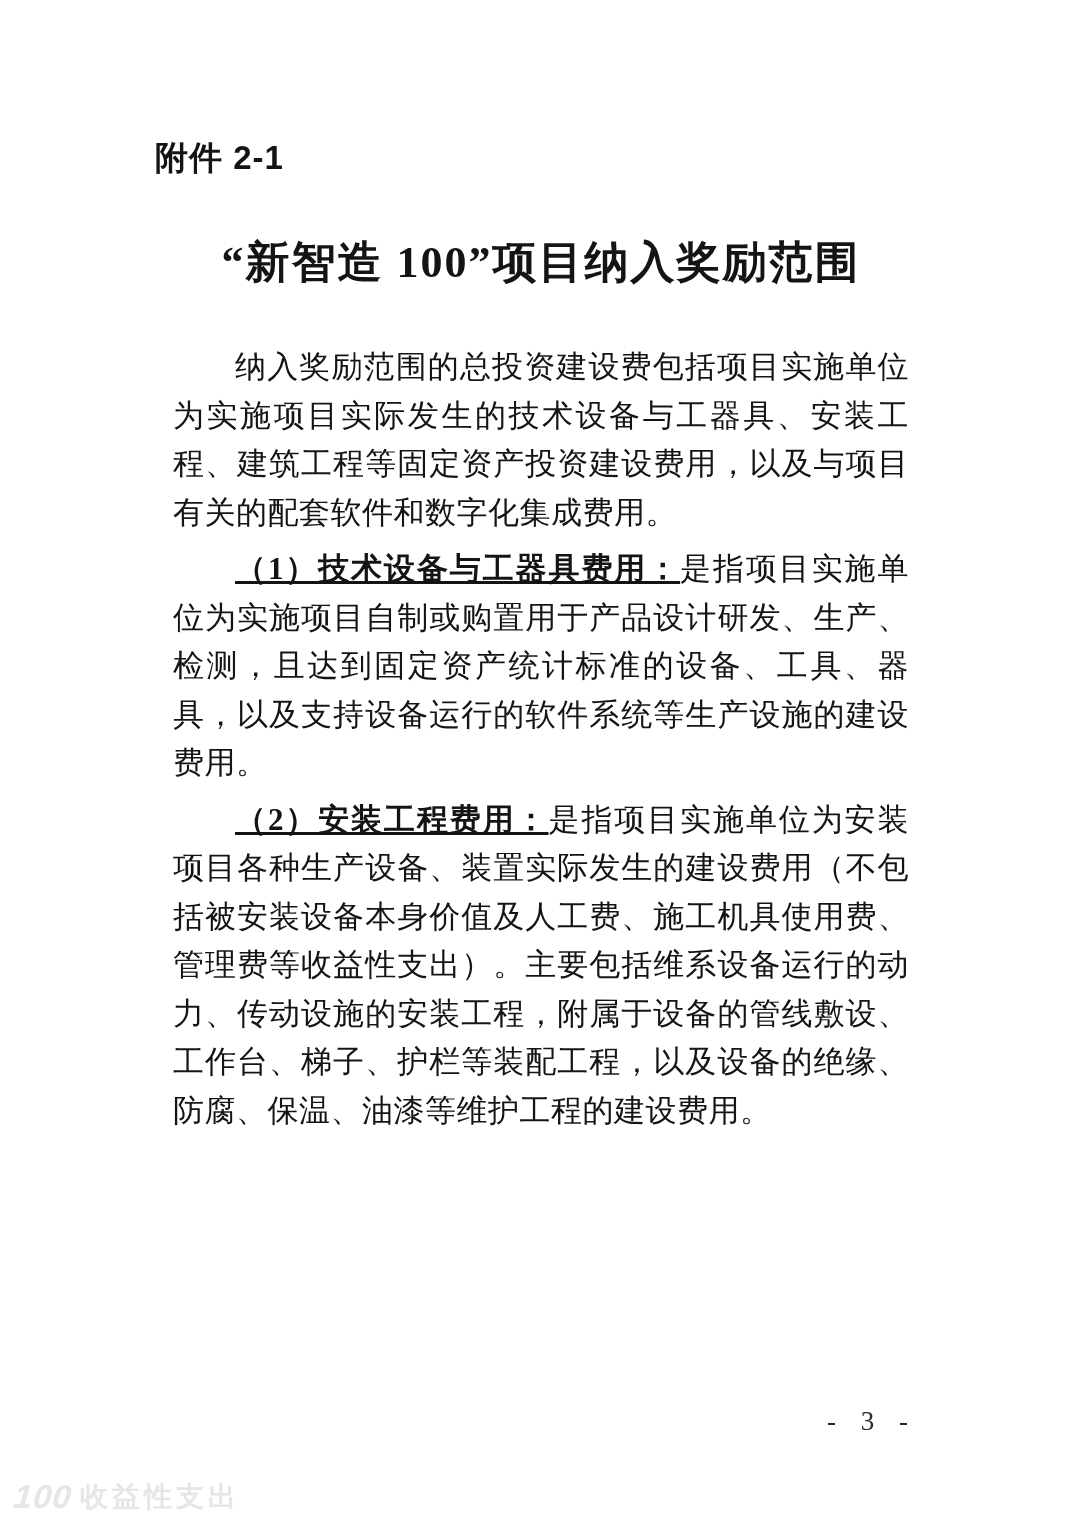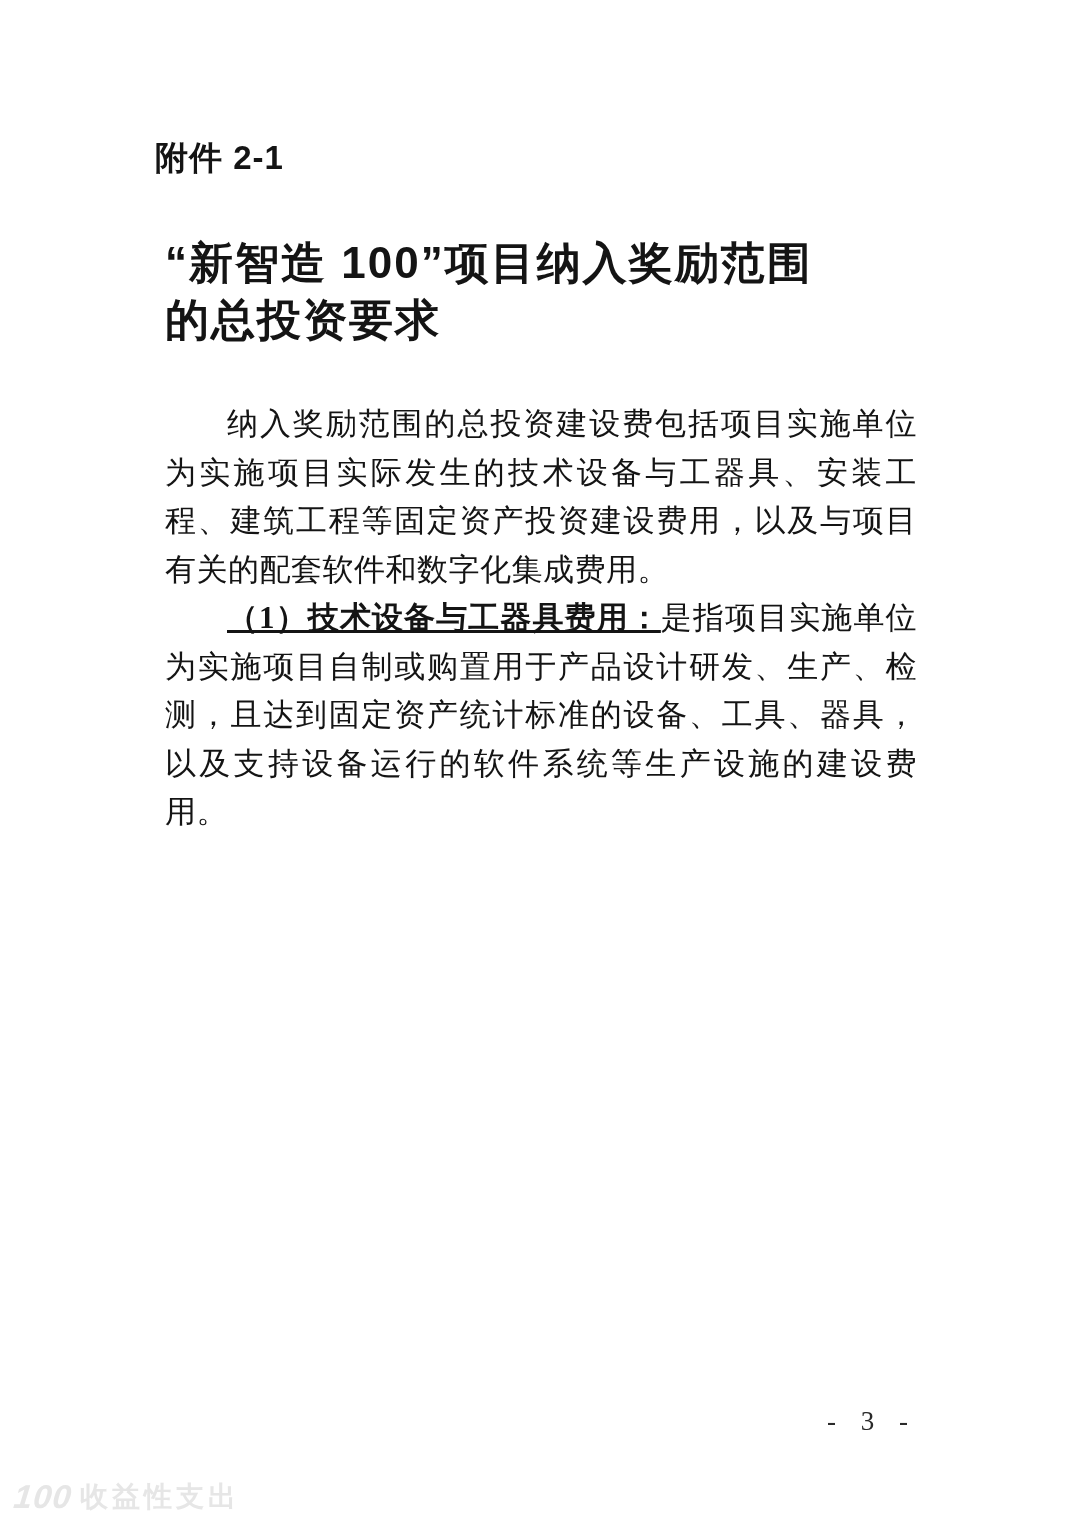--- a/index.html
+++ b/index.html
@@ -26,36 +26,37 @@
     margin-top: 138px;
     margin-left: -10px;
     font-family: "Liberation Sans", sans-serif;
     font-weight: 600;
     font-size: 33px;
     line-height: 40px;
     letter-spacing: 1px;
   }
   .title {
     margin: 56px 0 0 0;
-    font-family: Liberation Sans, sans-serif;
+    text-align: center;
+    font-family: Liberation Serif, serif;
     font-weight: bold;
     font-size: 44px;
     line-height: 57px;
     letter-spacing: 2px;
   }
   .title .title-line { display: block; }
   .body {
     margin-top: 52px;
     font-size: 31px;
     line-height: 48.5px;
     text-align: justify;
     text-justify: inter-ideograph;
     letter-spacing: 0.5px;
   }
-  .para { text-indent: 2em; margin: 0; }
+  .para { text-indent: 2em; margin: 8px; }
   .para.heading { font-weight: bold; }
   .para .lead { font-weight: bold; text-decoration: underline; }
   .page-number {
     position: absolute;
     top: 1406px;
     right: 163px;
     font-size: 27px;
     letter-spacing: 9px;
     color: #2a2a2a;
     font-family: "Liberation Serif", serif;
@@ -84,25 +85,25 @@
   }
 </style>
 </head>
 <body>
 
 <div class="page">
   <div class="content">
     <div class="attachment">附件 2-1</div>
     <h1 class="title">
       <span class="title-line">“新智造 100”项目纳入奖励范围</span>
-      <span class="title-line">的总投资要求</span>
     </h1>
     <div class="body" id="doc-body">
         <div class="para body">纳入奖励范围的总投资建设费包括项目实施单位为实施项目实际发生的技术设备与工器具、安装工程、建筑工程等固定资产投资建设费用，以及与项目有关的配套软件和数字化集成费用。</div>
         <div class="para item"><span class="lead">（1）技术设备与工器具费用：</span>是指项目实施单位为实施项目自制或购置用于产品设计研发、生产、检测，且达到固定资产统计标准的设备、工具、器具，以及支持设备运行的软件系统等生产设施的建设费用。</div>
+        <div class="para item"><span class="lead">（2）安装工程费用：</span>是指项目实施单位为安装项目各种生产设备、装置实际发生的建设费用（不包括被安装设备本身价值及人工费、施工机具使用费、管理费等收益性支出）。主要包括维系设备运行的动力、传动设施的安装工程，附属于设备的管线敷设、工作台、梯子、护栏等装配工程，以及设备的绝缘、防腐、保温、油漆等维护工程的建设费用。</div>
       </div>
   </div>
 
   <div class="page-number">- 3 -</div>
 
   <div class="watermark">
     <span class="wm-logo">100</span>
     <span class="wm-text">收益性支出</span>
   </div>
 </div>

